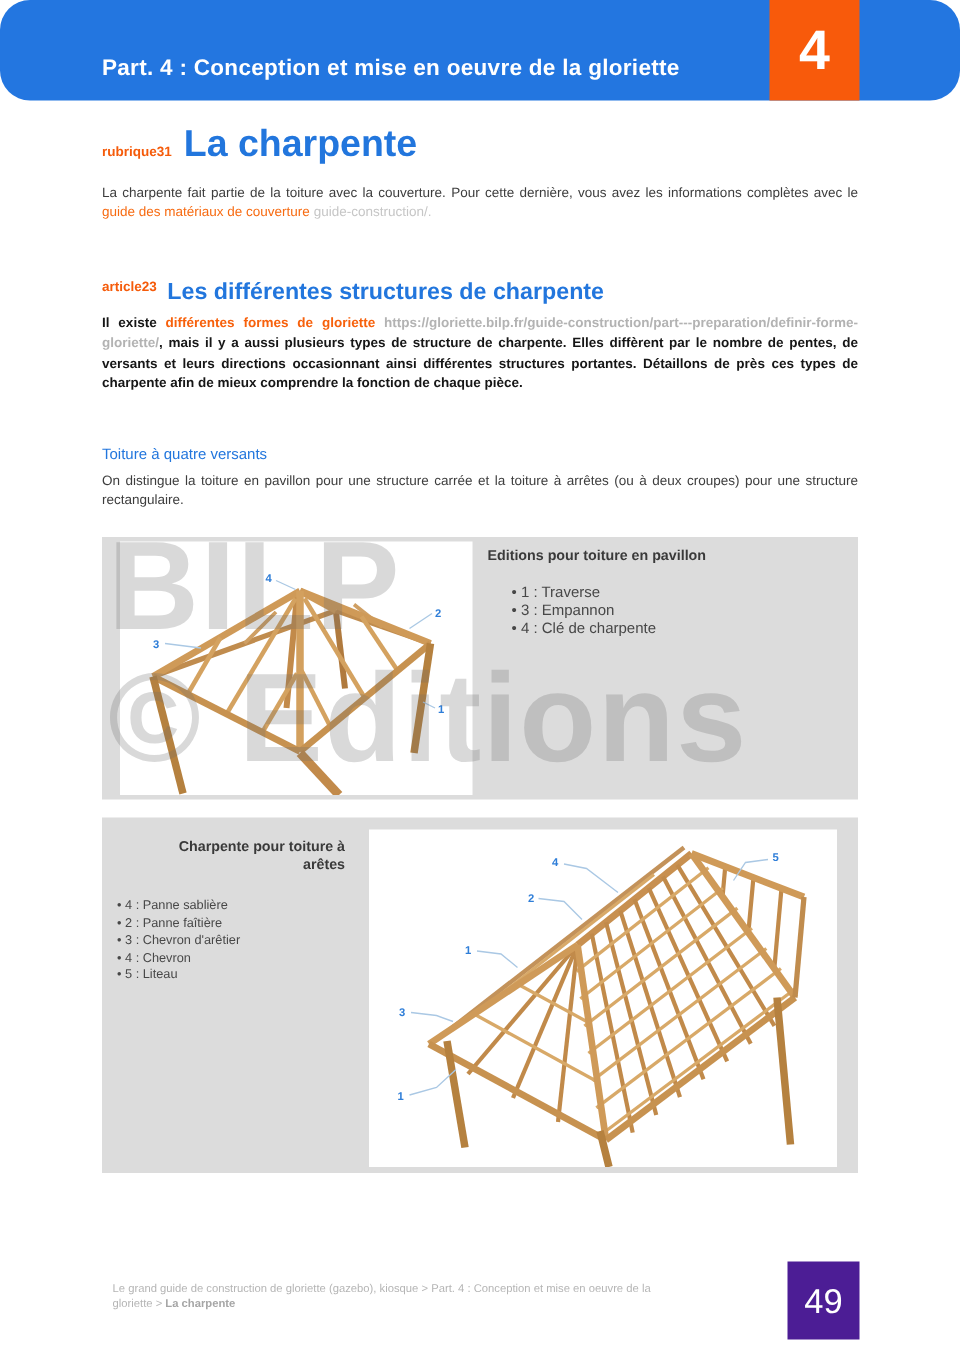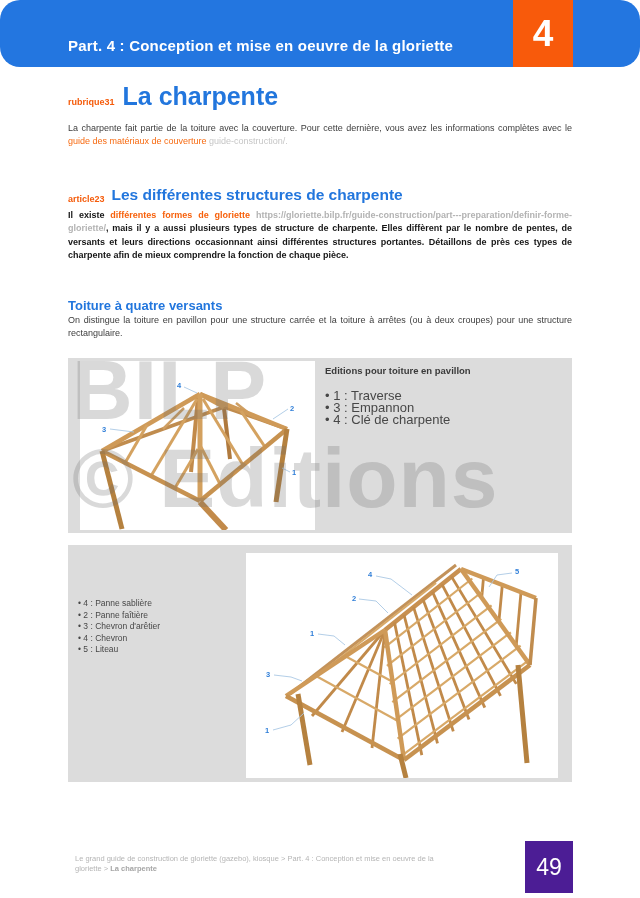--- a/index.html
+++ b/index.html
@@ -19,46 +19,46 @@
   .rubrique-row{left:68px;top:82px;display:flex;align-items:baseline;gap:8px;}
   .tag-orange{color:#f55b0a;font-weight:bold;font-size:9px;}
   .page-title{color:#2276dd;font-weight:bold;font-size:25px;}
 
   
   .para{left:68px;width:504px;font-size:9px;line-height:13.3px;color:#3d3d3d;text-align:justify;}
   .intro{top:122px;}
   .link-orange{color:#f76b12;}
   .url-gray{color:#c6c6c6;}
 
-  .article-head{left:68px;top:186px;display:flex;align-items:flex-end;gap:7px;}
+  .article-head{left:68px;top:186px;display:flex;align-items:flex-start;gap:7px;}
   .article-title{color:#2276dd;font-weight:bold;font-size:15.5px;}
   .article-para{top:209px;font-weight:bold;color:#161616;}
   .article-para .url-gray{color:#b3b3b3;overflow-wrap:anywhere;}
   .article-para .link-orange{color:#f7610c;}
 
-  .sub-head{left:68px;top:298px;color:#2276dd;font-weight:bold;font-size:13px;}
+  .sub-head{left:68px;top:298px;color:#2276dd;font-weight:normal;font-size:10px;}
   .sub-para{top:314px;}
 
   
   .panel{left:68px;width:504px;background:#dcdcdc;overflow:hidden;}
   .panel-1{top:358px;height:175px;}
   .panel-2{top:545px;height:237px;}
   .fig-img{position:absolute;background:#ffffff;z-index:0;}
   .img-1{left:12px;top:3px;width:235px;height:169px;}
   .img-2{left:178px;top:8px;width:312px;height:225px;}
   .watermark{position:absolute;left:4px;top:-12px;z-index:2;pointer-events:none;
     font-size:84px;line-height:88px;font-weight:bold;color:rgba(110,110,110,0.26);
     white-space:nowrap;letter-spacing:1px;}
   .fig-svg{position:absolute;left:0;top:0;z-index:3;}
   .legend{position:absolute;z-index:4;}
   .legend-1{left:257px;top:7px;width:235px;}
   .legend-2{left:42px;top:14px;width:120px;}
   .legend-title{font-size:9.5px;font-weight:bold;color:#3a3a3a;line-height:12px;}
   .legend-2 .legend-title{text-align:right;}
-  .legend-list{margin:0;padding:0;list-style:none;font-size:13px;color:#474747;}
+  .legend-list{margin:16px;padding:0;list-style:none;font-size:10px;color:#474747;}
   .legend-1 .legend-list{margin-top:13px;line-height:11.8px;}
   .legend-list-2{position:absolute;left:10px;top:53px;width:160px;margin:0;padding:0;
     list-style:none;font-size:8.5px;color:#474747;line-height:11.6px;z-index:4;}
   .legend-list li::before,.legend-list-2 li::before{content:"• ";color:#474747;}
 
   .marker{position:absolute;z-index:5;font-size:7.5px;font-weight:bold;color:#2f7ed8;}
 
   
   .plate{stroke:#c08c4e;stroke-width:3.5;}
   .plate.big{stroke:#c79250;stroke-width:4.5;}
@@ -200,20 +200,23 @@
       <path d="M28,122 L45,124 L56,128" class="callout"></path>
       <path d="M27,177 L45,172 L58,160" class="callout"></path>
     </svg>
     <div class="marker" style="left:122px;top:17px">4</div>
     <div class="marker" style="left:269px;top:14px">5</div>
     <div class="marker" style="left:106px;top:41px">2</div>
     <div class="marker" style="left:64px;top:76px">1</div>
     <div class="marker" style="left:20px;top:117px">3</div>
     <div class="marker" style="left:19px;top:173px">1</div>
   </div>
+  <div class="legend legend-2">
+    <div class="legend-title">Charpente pour toiture à arêtes</div>
+  </div>
   <ul class="legend-list-2">
     <li>4 : Panne sablière</li>
     <li>2 : Panne faîtière</li>
     <li>3 : Chevron d'arêtier</li>
     <li>4 : Chevron</li>
     <li>5 : Liteau</li>
   </ul>
 </div>
 
 <div class="abs footer-text"><span>Le grand guide de construction de gloriette (gazebo), kiosque &gt; Part. 4 : Conception et mise en oeuvre de la gloriette &gt; </span><b>La charpente</b></div>

